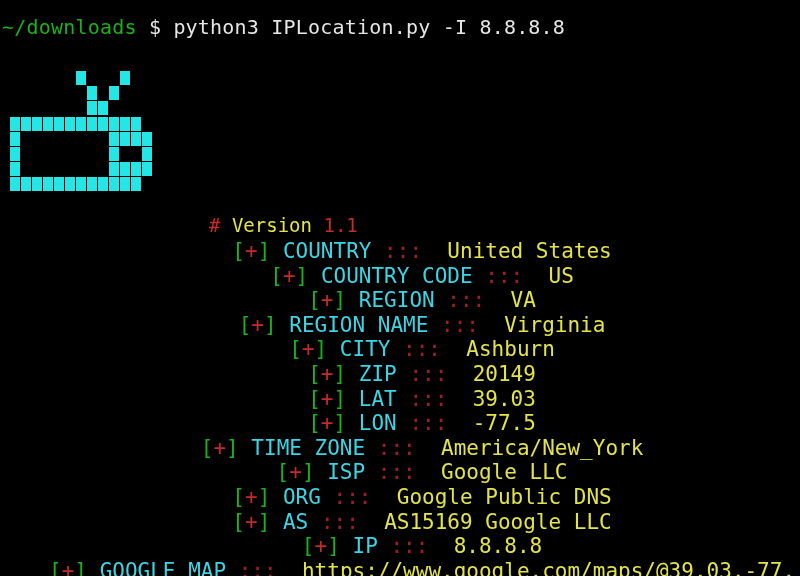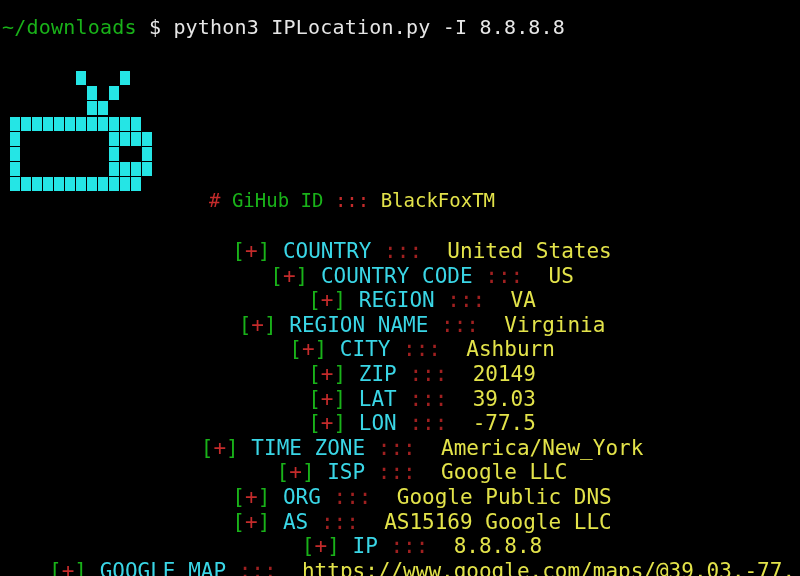--- a/index.html
+++ b/index.html
@@ -144,21 +144,21 @@
       <div class="px" style="left: 77px; top: 106.4px; background: rgb(37, 229, 229);"></div>
       <div class="px" style="left: 88px; top: 106.4px; background: rgb(37, 229, 229);"></div>
       <div class="px" style="left: 99px; top: 106.4px; background: rgb(37, 229, 229);"></div>
       <div class="px" style="left: 110px; top: 106.4px; background: rgb(37, 229, 229);"></div>
       <div class="px" style="left: 121px; top: 106.4px; background: rgb(37, 229, 229);"></div>
     </div>
 
   <div id="header-block">
 
 
-    <div class="hline"><span class="hash">#</span><span class="hgreen"> </span><span class="hgreen">GiHub ID</span><span class="hgreen"> </span><span class="hsep">:::</span><span class="hgreen"> </span><span class="hyellow">BlackFoxTM</span></div>
 
+    <div class="hline"><span class="hash">#</span><span class="hgreen"> </span><span class="hyellow">Version</span><span class="hgreen"> </span><span class="hred">1.1</span></div>
   </div>
 
   <div id="results"><div class="row"><span class="brk">[</span><span class="plus">+</span><span class="brk">]</span><span class="lbl"> </span><span class="lbl">COUNTRY</span><span class="lbl"> </span><span class="sep">:::</span><span class="val">  </span><span class="val">United States</span></div><div class="row"><span class="brk">[</span><span class="plus">+</span><span class="brk">]</span><span class="lbl"> </span><span class="lbl">COUNTRY CODE</span><span class="lbl"> </span><span class="sep">:::</span><span class="val">  </span><span class="val">US</span></div><div class="row"><span class="brk">[</span><span class="plus">+</span><span class="brk">]</span><span class="lbl"> </span><span class="lbl">REGION</span><span class="lbl"> </span><span class="sep">:::</span><span class="val">  </span><span class="val">VA</span></div><div class="row"><span class="brk">[</span><span class="plus">+</span><span class="brk">]</span><span class="lbl"> </span><span class="lbl">REGION NAME</span><span class="lbl"> </span><span class="sep">:::</span><span class="val">  </span><span class="val">Virginia</span></div><div class="row"><span class="brk">[</span><span class="plus">+</span><span class="brk">]</span><span class="lbl"> </span><span class="lbl">CITY</span><span class="lbl"> </span><span class="sep">:::</span><span class="val">  </span><span class="val">Ashburn</span></div><div class="row"><span class="brk">[</span><span class="plus">+</span><span class="brk">]</span><span class="lbl"> </span><span class="lbl">ZIP</span><span class="lbl"> </span><span class="sep">:::</span><span class="val">  </span><span class="val">20149</span></div><div class="row"><span class="brk">[</span><span class="plus">+</span><span class="brk">]</span><span class="lbl"> </span><span class="lbl">LAT</span><span class="lbl"> </span><span class="sep">:::</span><span class="val">  </span><span class="val">39.03</span></div><div class="row"><span class="brk">[</span><span class="plus">+</span><span class="brk">]</span><span class="lbl"> </span><span class="lbl">LON</span><span class="lbl"> </span><span class="sep">:::</span><span class="val">  </span><span class="val">-77.5</span></div><div class="row"><span class="brk">[</span><span class="plus">+</span><span class="brk">]</span><span class="lbl"> </span><span class="lbl">TIME ZONE</span><span class="lbl"> </span><span class="sep">:::</span><span class="val">  </span><span class="val">America/New_York</span></div><div class="row"><span class="brk">[</span><span class="plus">+</span><span class="brk">]</span><span class="lbl"> </span><span class="lbl">ISP</span><span class="lbl"> </span><span class="sep">:::</span><span class="val">  </span><span class="val">Google LLC</span></div><div class="row"><span class="brk">[</span><span class="plus">+</span><span class="brk">]</span><span class="lbl"> </span><span class="lbl">ORG</span><span class="lbl"> </span><span class="sep">:::</span><span class="val">  </span><span class="val">Google Public DNS</span></div><div class="row"><span class="brk">[</span><span class="plus">+</span><span class="brk">]</span><span class="lbl"> </span><span class="lbl">AS</span><span class="lbl"> </span><span class="sep">:::</span><span class="val">  </span><span class="val">AS15169 Google LLC</span></div><div class="row"><span class="brk">[</span><span class="plus">+</span><span class="brk">]</span><span class="lbl"> </span><span class="lbl">IP</span><span class="lbl"> </span><span class="sep">:::</span><span class="val">  </span><span class="val">8.8.8.8</span></div><div class="row"><span class="brk">[</span><span class="plus">+</span><span class="brk">]</span><span class="lbl"> </span><span class="lbl">GOOGLE MAP</span><span class="lbl"> </span><span class="sep">:::</span><span class="val">  </span><span class="val">https://www.google.com/maps/@39.03,-77.</span></div></div>
 
   <div id="clipped-row"><span class="brk">[</span><span class="plus">+</span><span class="brk">]</span></div>
 
 </div>
 
 </body></html>

